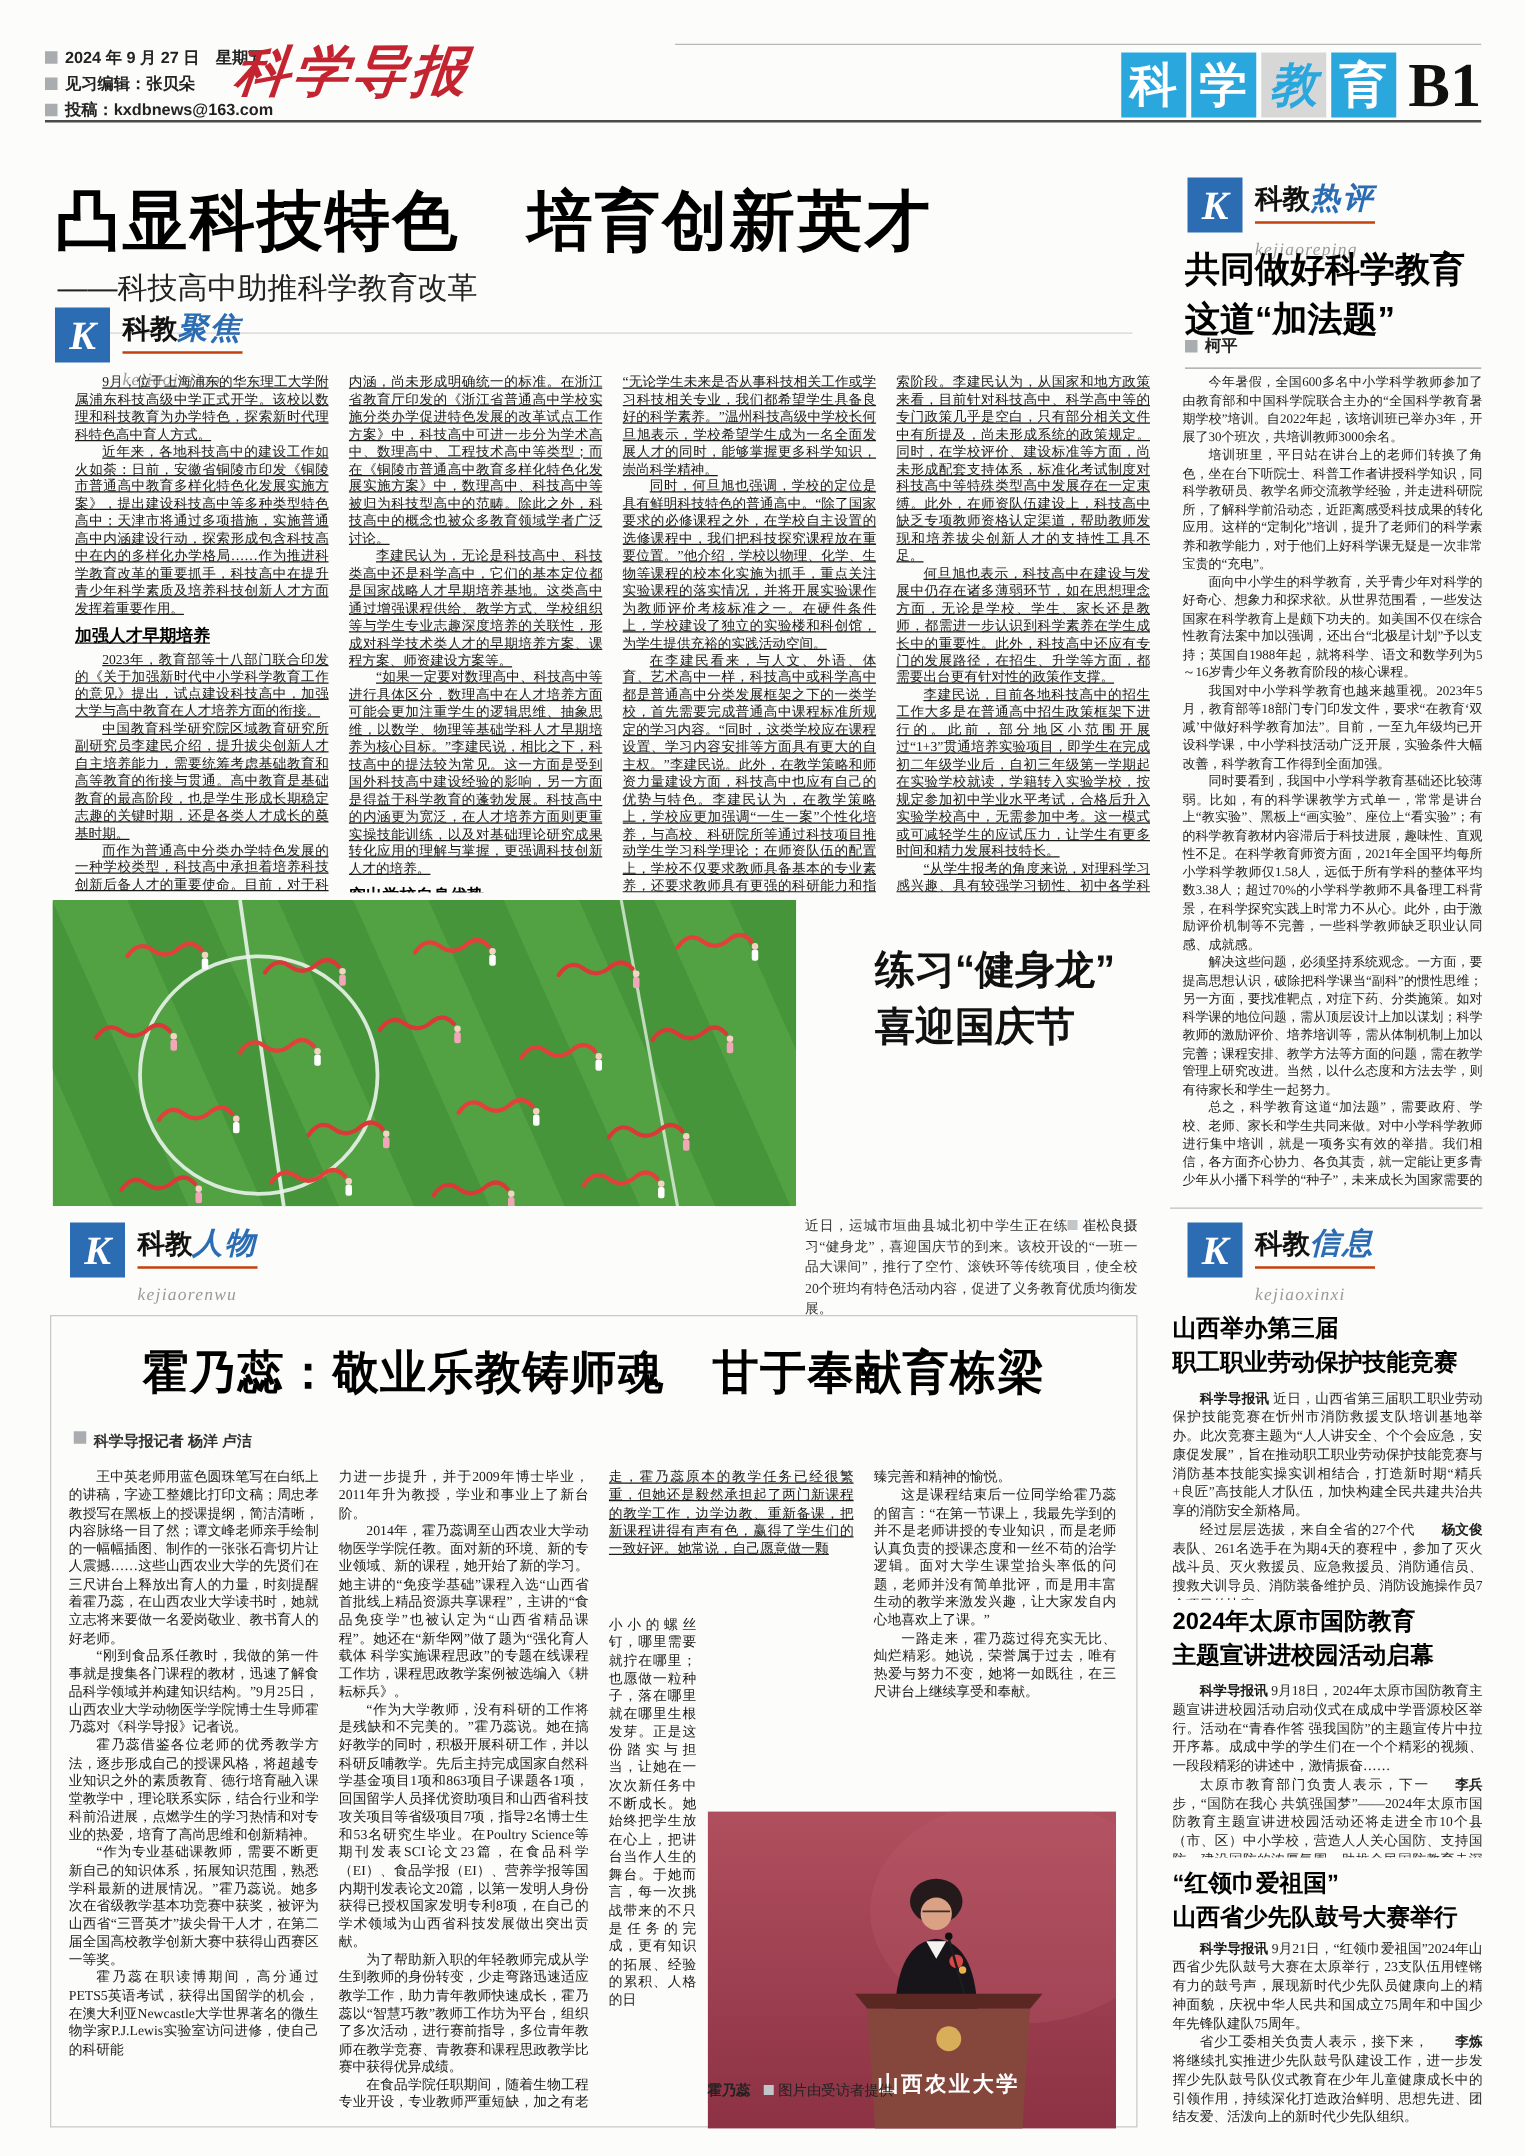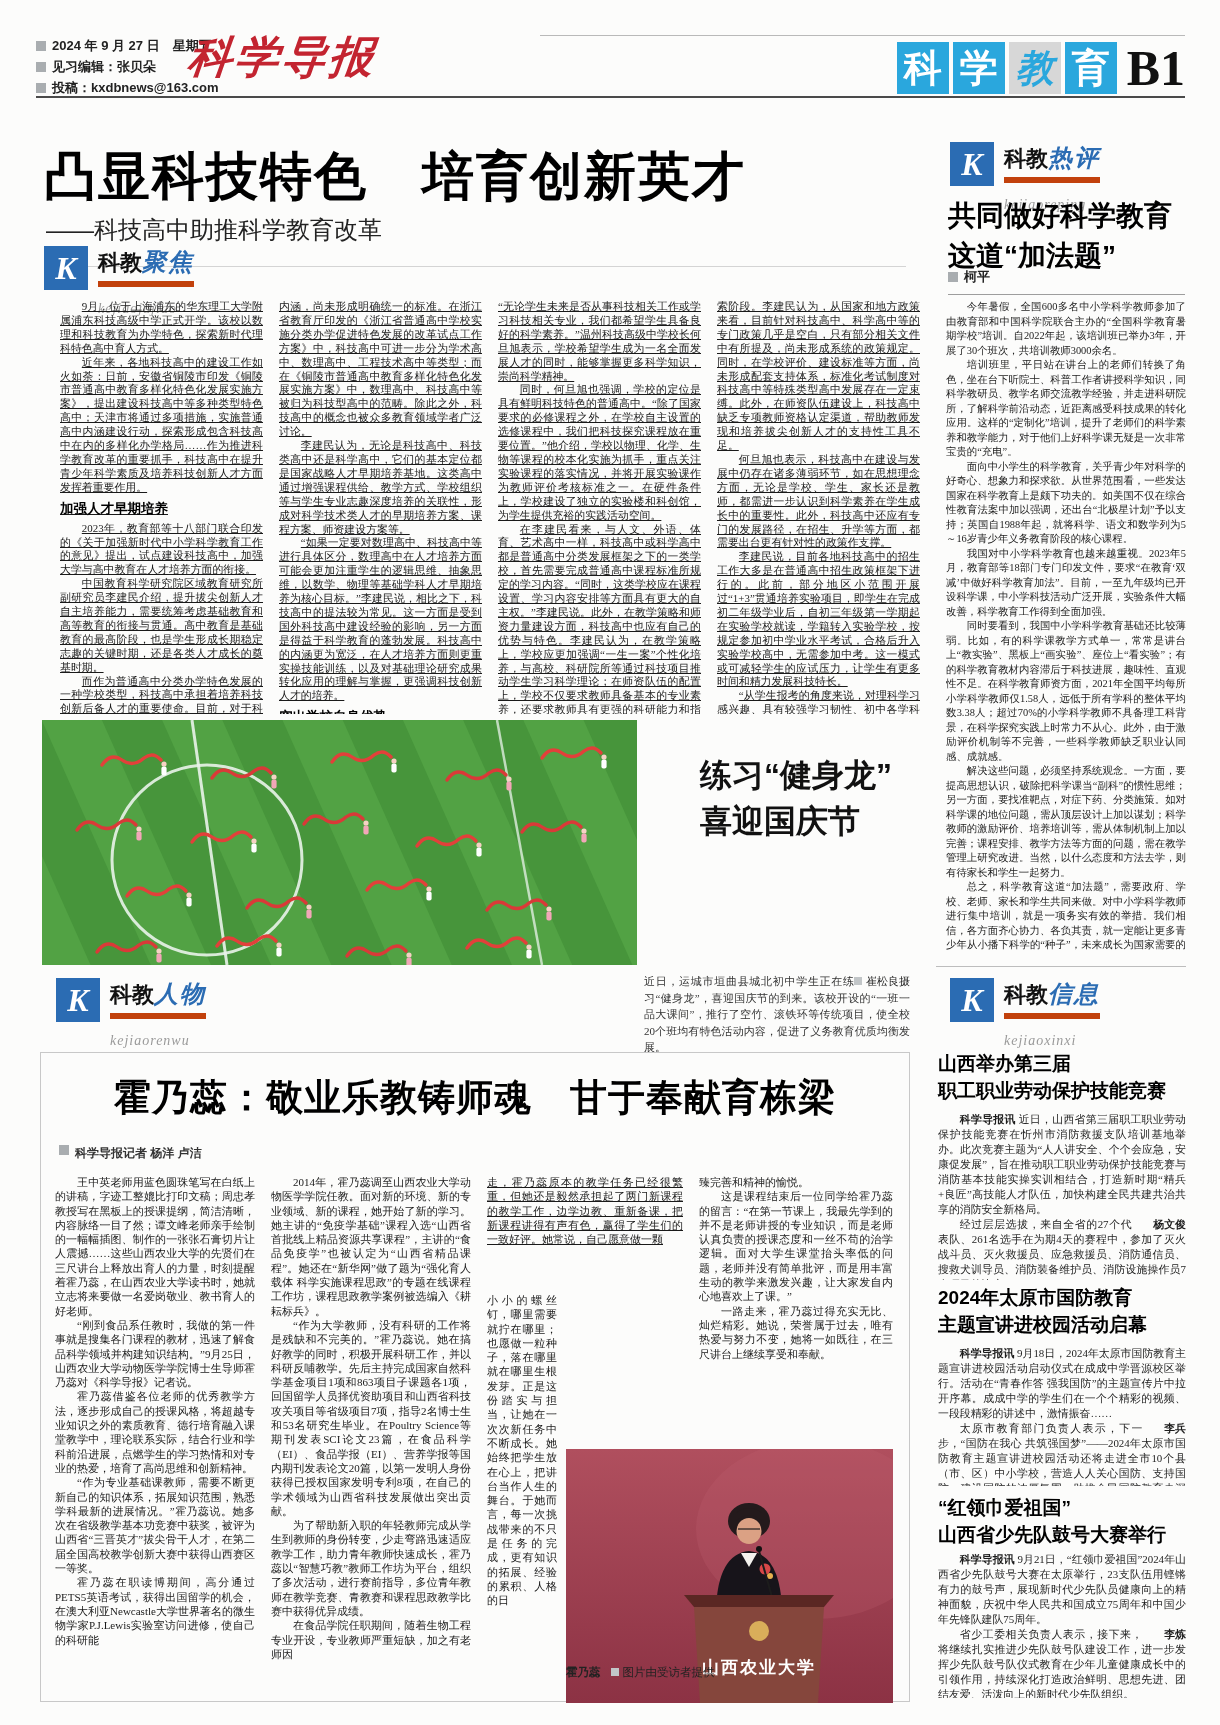--- a/index.html
+++ b/index.html
@@ -22,21 +22,21 @@
             font-style:italic;}
   .banner .pageno{font-family:"Liberation Serif",serif;font-weight:bold;font-size:50px;
             color:#111;margin-left:10px;line-height:52px;}
   .hdr-rule{position:absolute;left:36px;top:96px;width:1149px;height:2px;background:#4a4a4a;}
   
   .badge{position:absolute;display:flex;align-items:flex-start;}
   .badge .k{width:44px;height:44px;background:#2b6cb3;color:#fff;display:flex;align-items:center;
         justify-content:center;font-family:"Liberation Serif",serif;font-style:italic;
         font-weight:bold;font-size:32px;flex:0 0 auto;}
   .badge .lab{margin-left:10px;}
-  .badge .lab .top{border-bottom:6px solid #c2410c;padding-bottom:3px;white-space:nowrap;}
+  .badge .lab .top{border-bottom:2px solid #c2410c;padding-bottom:3px;white-space:nowrap;}
   .badge .lab .cn{font-family:"Liberation Sans",sans-serif;font-weight:bold;font-size:22px;color:#111;}
   .badge .lab .accent{font-family:"Liberation Serif",serif;font-style:italic;font-weight:bold;
         font-size:24px;color:#2b6cb3;letter-spacing:2px;}
   .badge .lab .py{font-family:"Liberation Serif",serif;font-style:italic;font-size:14px;
         color:#9a9a9a;margin-top:14px;letter-spacing:1px;}
   
   .focus-headline{position:absolute;left:44px;top:142px;font-family:"Liberation Sans",sans-serif;
         font-weight:900;font-size:52px;letter-spacing:2px;color:#000;white-space:nowrap;}
   .focus-deck{position:absolute;left:46px;top:214px;font-family:"Liberation Sans",sans-serif;
         font-size:24px;color:#222;}
@@ -306,20 +306,21 @@
       </div>
     <div class="people-body">
       <div class="pcol pc1">
           <p>王中英老师用蓝色圆珠笔写在白纸上的讲稿，字迹工整媲比打印文稿；周忠孝教授写在黑板上的授课提纲，简洁清晰，内容脉络一目了然；谭文峰老师亲手绘制的一幅幅插图、制作的一张张石膏切片让人震撼……这些山西农业大学的先贤们在三尺讲台上释放出育人的力量，时刻提醒着霍乃蕊，在山西农业大学读书时，她就立志将来要做一名爱岗敬业、教书育人的好老师。</p>
           <p>“刚到食品系任教时，我做的第一件事就是搜集各门课程的教材，迅速了解食品科学领域并构建知识结构。”9月25日，山西农业大学动物医学学院博士生导师霍乃蕊对《科学导报》记者说。</p>
           <p>霍乃蕊借鉴各位老师的优秀教学方法，逐步形成自己的授课风格，将超越专业知识之外的素质教育、德行培育融入课堂教学中，理论联系实际，结合行业和学科前沿进展，点燃学生的学习热情和对专业的热爱，培育了高尚思维和创新精神。</p>
           <p>“作为专业基础课教师，需要不断更新自己的知识体系，拓展知识范围，熟悉学科最新的进展情况。”霍乃蕊说。她多次在省级教学基本功竞赛中获奖，被评为山西省“三晋英才”拔尖骨干人才，在第二届全国高校教学创新大赛中获得山西赛区一等奖。</p>
           <p>霍乃蕊在职读博期间，高分通过PETS5英语考试，获得出国留学的机会，在澳大利亚Newcastle大学世界著名的微生物学家P.J.Lewis实验室访问进修，使自己的科研能</p>
         </div>
       <div class="pcol pc2">
+          <p class="cont">力进一步提升，并于2009年博士毕业，2011年升为教授，学业和事业上了新台阶。</p>
           <p>2014年，霍乃蕊调至山西农业大学动物医学学院任教。面对新的环境、新的专业领域、新的课程，她开始了新的学习。她主讲的“免疫学基础”课程入选“山西省首批线上精品资源共享课程”，主讲的“食品免疫学”也被认定为“山西省精品课程”。她还在“新华网”做了题为“强化育人载体 科学实施课程思政”的专题在线课程工作坊，课程思政教学案例被选编入《耕耘标兵》。</p>
           <p>“作为大学教师，没有科研的工作将是残缺和不完美的。”霍乃蕊说。她在搞好教学的同时，积极开展科研工作，并以科研反哺教学。先后主持完成国家自然科学基金项目1项和863项目子课题各1项，回国留学人员择优资助项目和山西省科技攻关项目等省级项目7项，指导2名博士生和53名研究生毕业。在Poultry Science等期刊发表SCI论文23篇，在食品科学（EI）、食品学报（EI）、营养学报等国内期刊发表论文20篇，以第一发明人身份获得已授权国家发明专利8项，在自己的学术领域为山西省科技发展做出突出贡献。</p>
           <p>为了帮助新入职的年轻教师完成从学生到教师的身份转变，少走弯路迅速适应教学工作，助力青年教师快速成长，霍乃蕊以“智慧巧教”教师工作坊为平台，组织了多次活动，进行赛前指导，多位青年教师在教学竞赛、青教赛和课程思政教学比赛中获得优异成绩。</p>
           <p>在食品学院任职期间，随着生物工程专业开设，专业教师严重短缺，加之有老师因</p>
         </div>
       <div class="pcol pc3t">
           <p class="cont">走，霍乃蕊原本的教学任务已经很繁重，但她还是毅然承担起了两门新课程的教学工作，边学边教、重新备课，把新课程讲得有声有色，赢得了学生们的一致好评。她常说，自己愿意做一颗</p>
         </div>
       <div class="pcol pc4t">
           <p class="cont">臻完善和精神的愉悦。</p>

